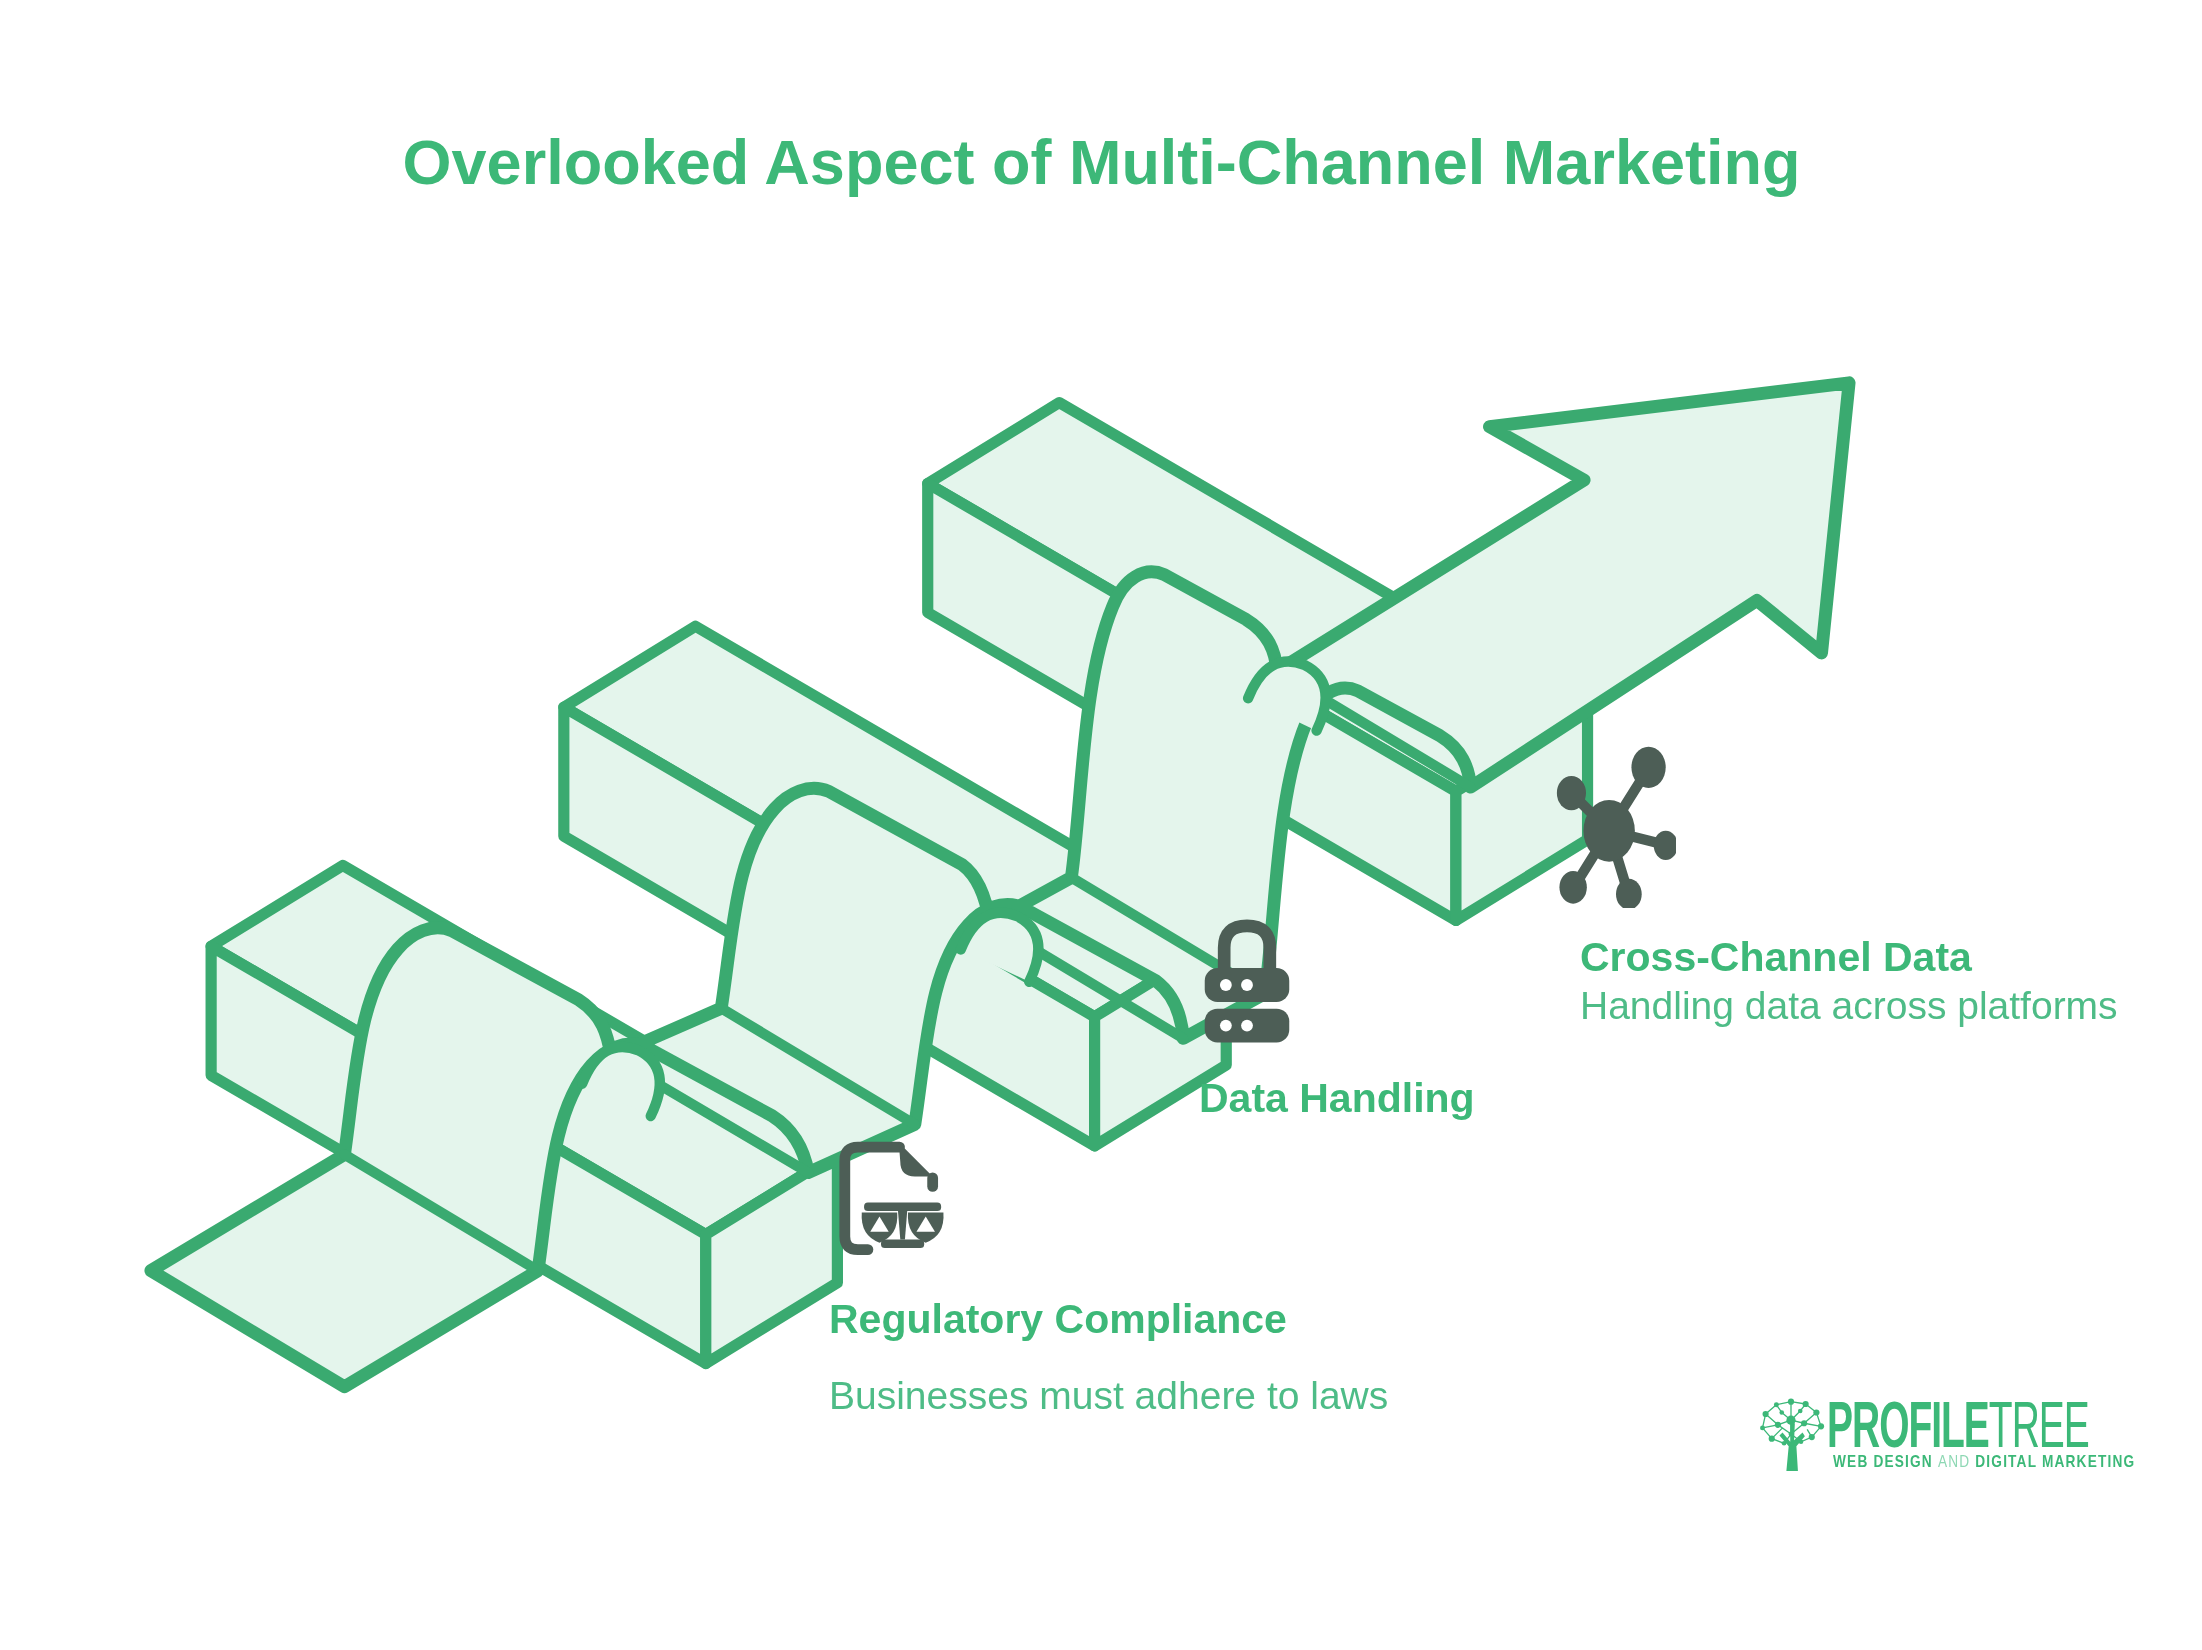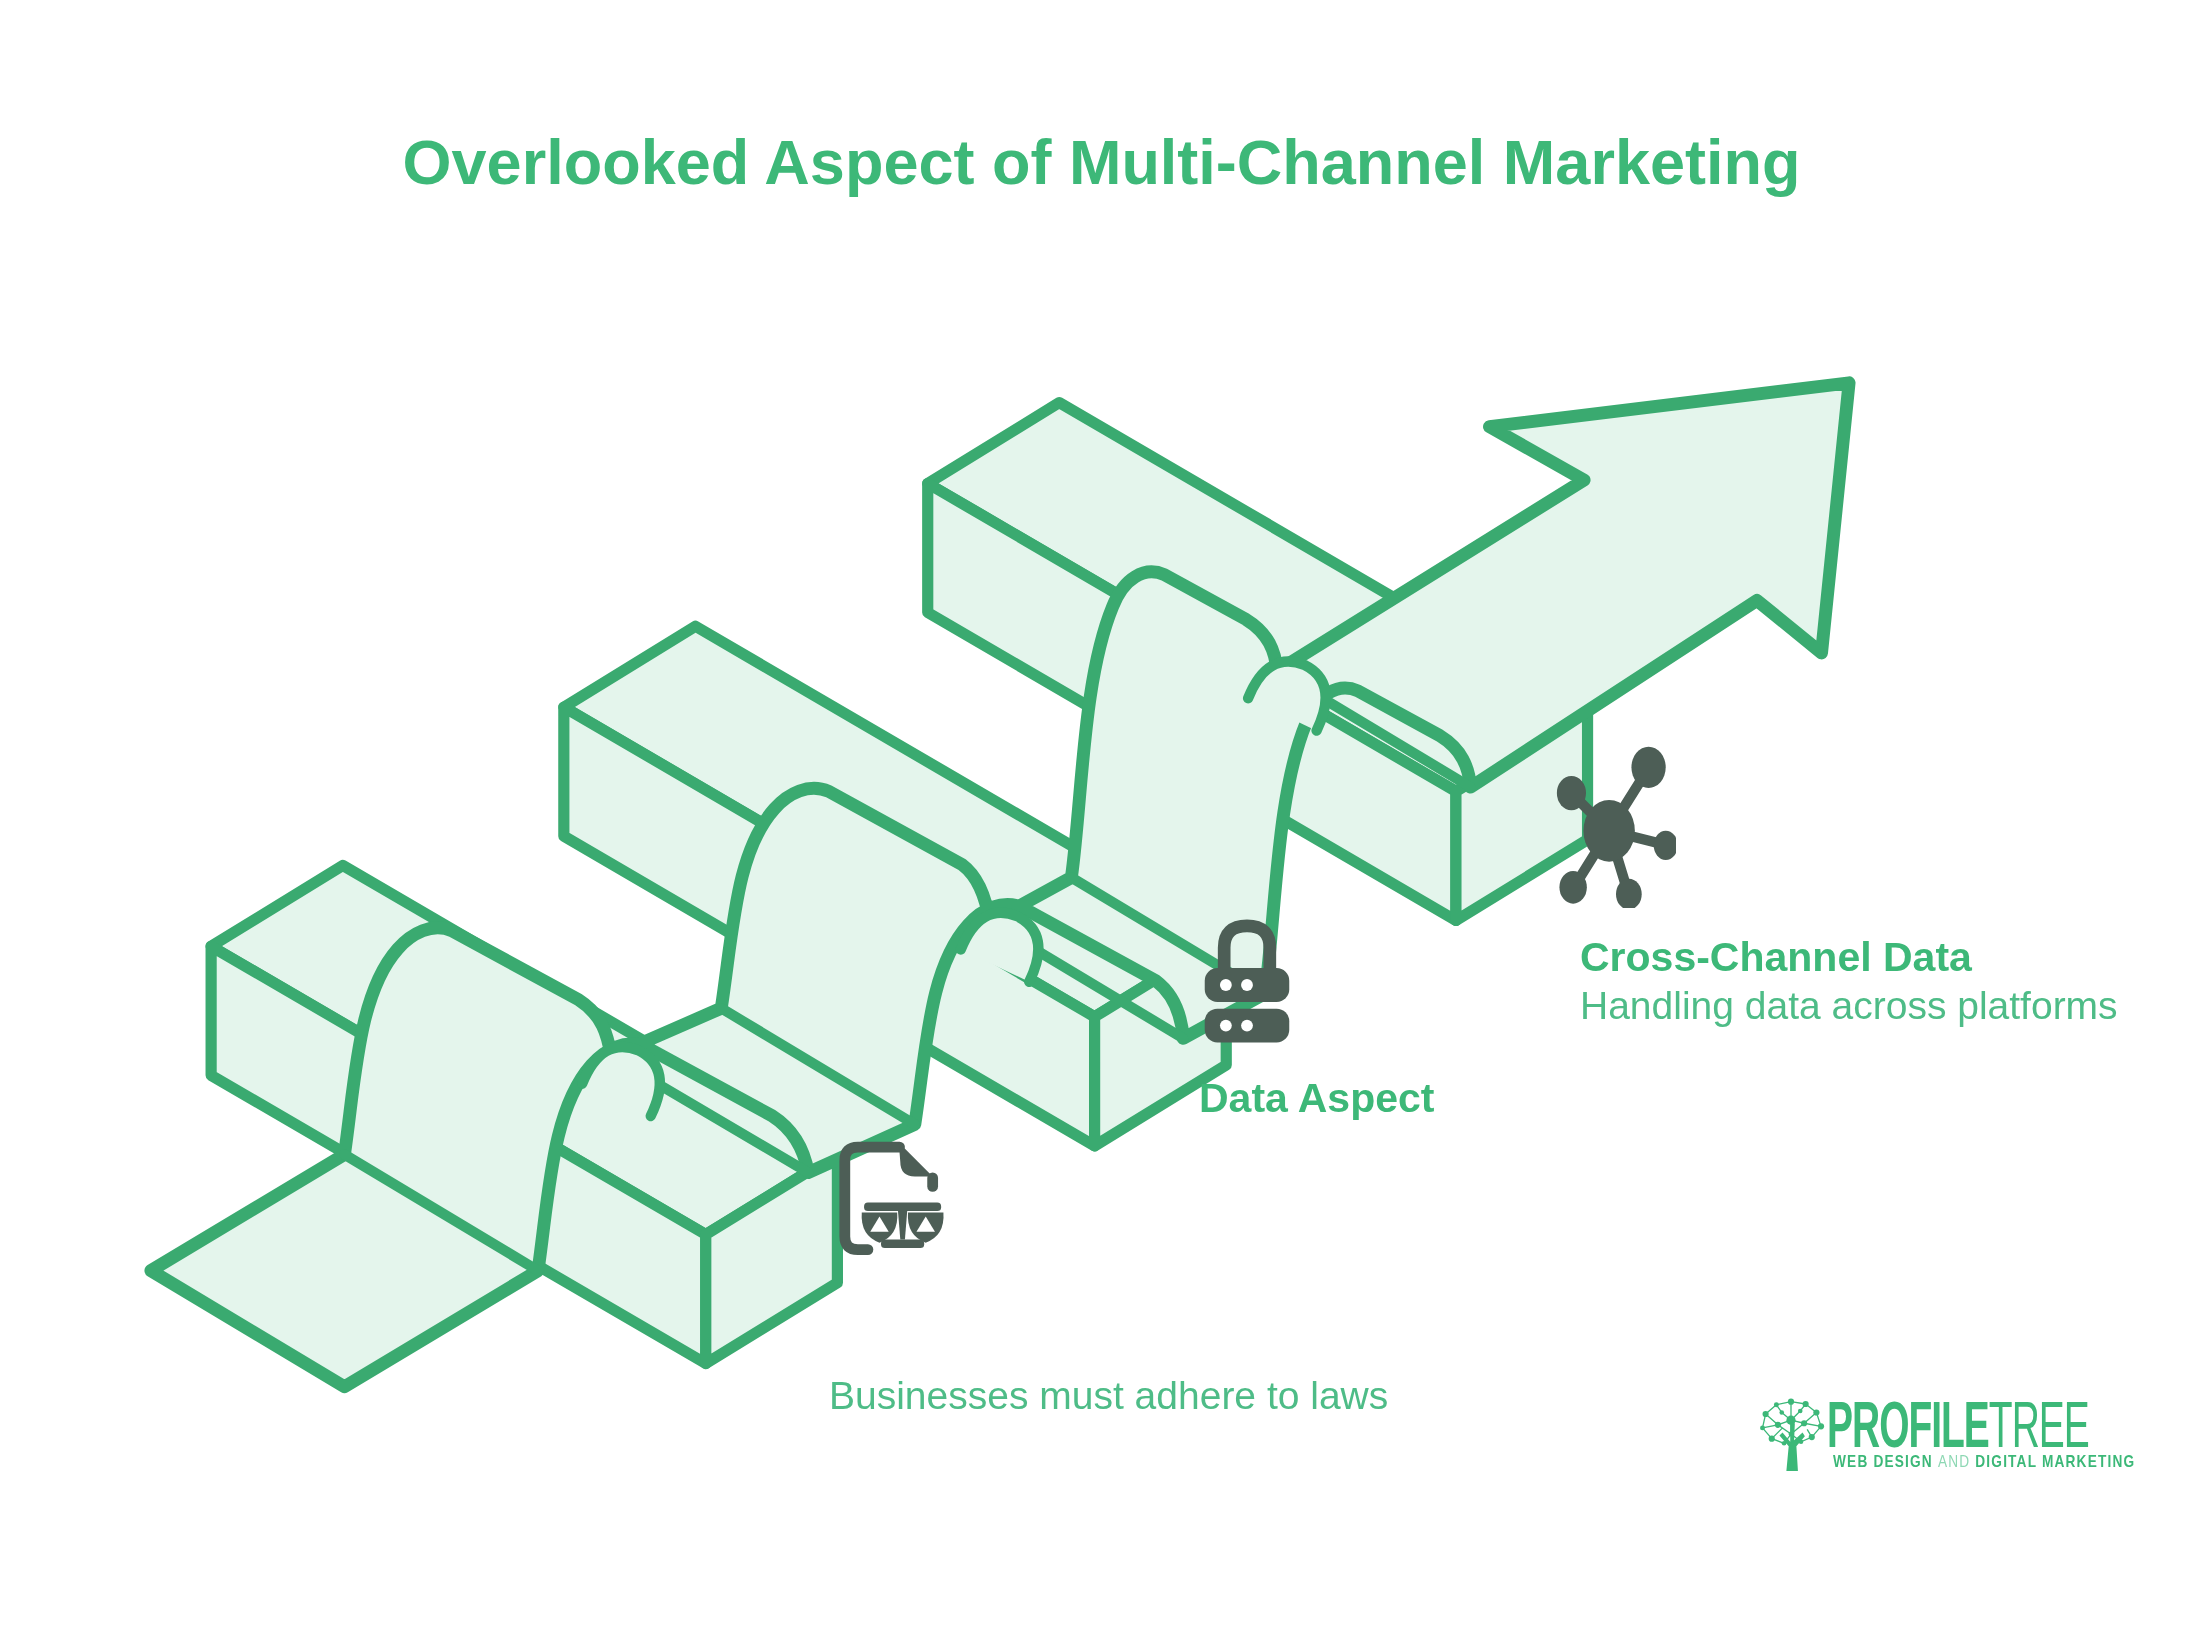--- a/index.html
+++ b/index.html
@@ -116,38 +116,39 @@
         <rect x="74" y="132" width="56" height="11" rx="5"></rect>
         <path d="M 49 97 Q 47 127 72 136 Q 97 127 95 97 Z"></path>
         <path d="M 109 97 Q 107 127 132 136 Q 157 127 155 97 Z"></path>
       </g>
       <g fill="#ffffff">
         <path d="M 72 102 L 60 122 L 84 122 Z"></path>
         <path d="M 132 102 L 120 122 L 144 122 Z"></path>
       </g>
     </svg>
   </div>
+  <div class="heading" style="left:829px;top:1296px;">Regulatory Compliance</div>
   <div class="body-text" style="left:829px;top:1373px;width:654px;">Businesses must adhere to laws</div>
 
   <div class="icon-box" style="left:1196px;top:914px;width:102px;height:131px;">
     <svg width="102" height="131" viewBox="0 0 120 155">
       <path d="M 33 68 L 33 40 Q 33 14 60 14 Q 87 14 87 40 L 87 68" fill="none" stroke="#4d5e56" stroke-width="15" stroke-linecap="round"></path>
       <g fill="#4d5e56">
         <rect x="10" y="64" width="100" height="40" rx="15"></rect>
         <rect x="10" y="112" width="100" height="40" rx="15"></rect>
       </g>
       <g fill="#ffffff">
         <circle cx="35" cy="84" r="7"></circle>
           <circle cx="60" cy="84" r="7"></circle>
         <circle cx="35" cy="132" r="7"></circle>
           <circle cx="60" cy="132" r="7"></circle>
       </g>
     </svg>
   </div>
-  <div class="heading" style="left:1199px;top:1075px;">Data Aspect</div>
+  <div class="heading" style="left:1199px;top:1075px;">Data Handling</div>
 
   <div class="icon-box" style="left:1556px;top:745px;width:120px;height:163px;">
     <svg width="120" height="163" viewBox="0 0 140 190">
       <g stroke="#4d5e56" stroke-width="12" stroke-linecap="round">
         <line x1="62" y1="100" x2="106" y2="30"></line>
         <line x1="62" y1="100" x2="20" y2="58"></line>
         <line x1="62" y1="100" x2="22" y2="164"></line>
         <line x1="62" y1="100" x2="84" y2="172"></line>
         <line x1="62" y1="100" x2="126" y2="116"></line>
       </g>

